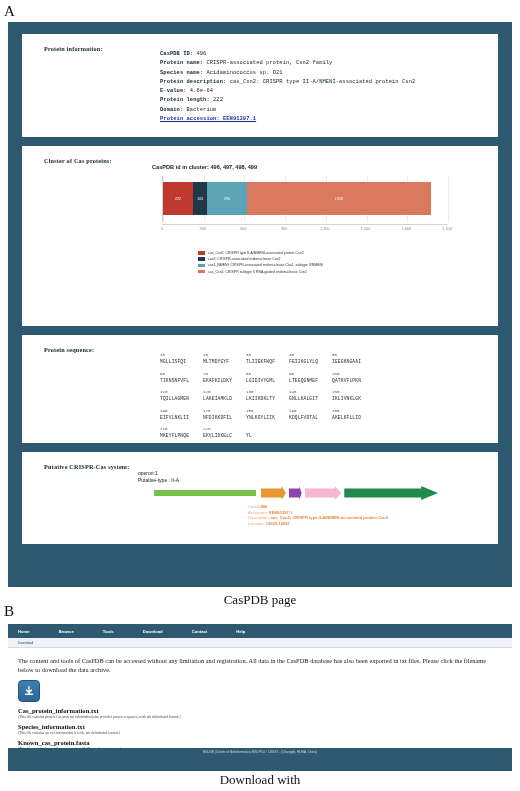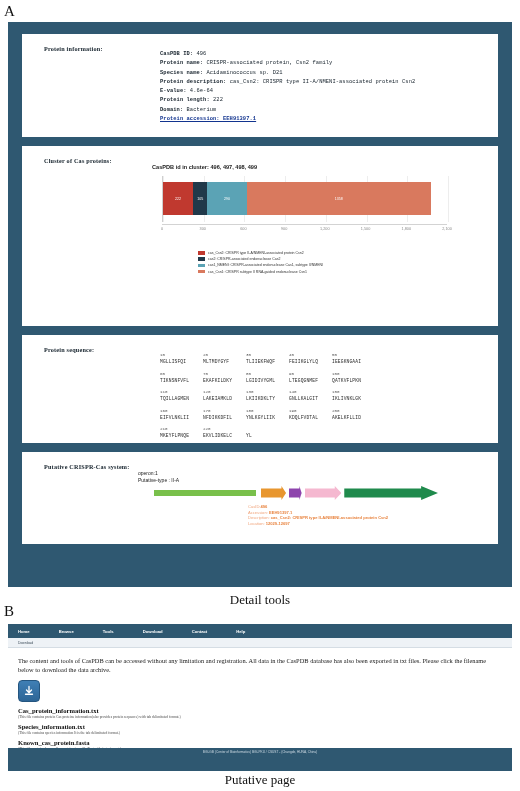--- a/index.html
+++ b/index.html
@@ -343,21 +343,21 @@
 
     <div class="tooltip">
       <div><span>CasID:</span><b>496</b></div>
       <div><span>Accession:</span> <b>EEH91397.1</b></div>
       <div><span>Description:</span> <b>cas_Csn2: CRISPR type II-A/NMENI-associated protein Csn2</b></div>
       <div><span>Location:</span> <b>12029-12697</b></div>
     </div>
   </div>
 </div>
 
-<div class="panel-caption" style="top:592px;">Detail tools</div>
+<div class="panel-caption" style="top:592px;">CasPDB page</div>
 
 <div class="panel-letter" style="left:4px;top:604px;">B</div>
 
 <div id="download-page">
   <div class="navbar" id="navbar">
       <span class="nav-item">Home</span>
       <span class="nav-item">Browse</span>
       <span class="nav-item">Tools</span>
       <span class="nav-item">Download</span>
       <span class="nav-item">Contact</span>
@@ -386,13 +386,13 @@
         <div class="dl-file">Known_cas_protein.fasta</div>
         <p class="dl-note">(This file contains known Cas proteins from UniProt with fasta format.)</p>
       </div>
 
     <div class="dl-footer">
       <span>BGI-GB (Center of Bioinformatics) BGI-PKU / CSUST - (Changde, HUNA, China)</span>
     </div>
   </div>
 </div>
 
-<div class="panel-caption" style="top:772px;">Putative page</div>
+<div class="panel-caption" style="top:772px;">Download with</div>
 
 </body></html>

